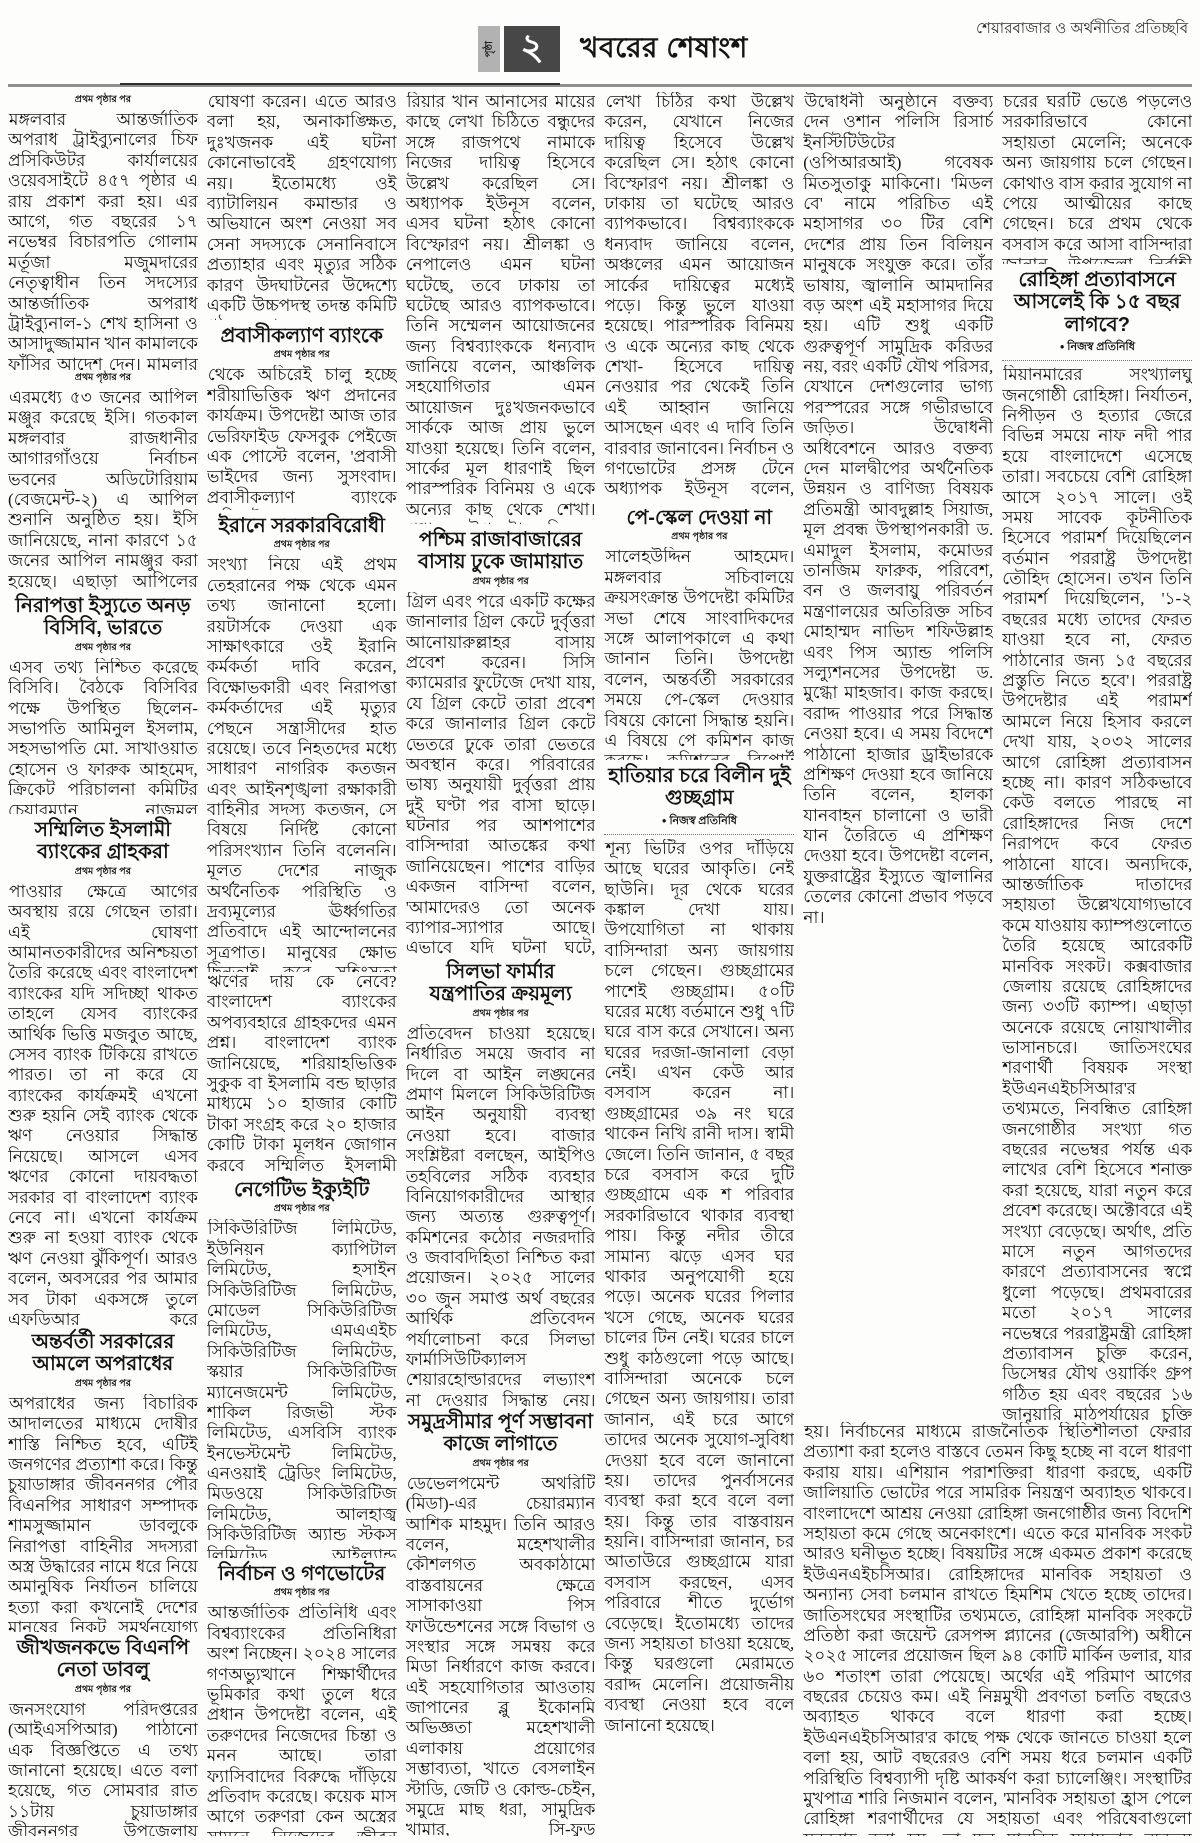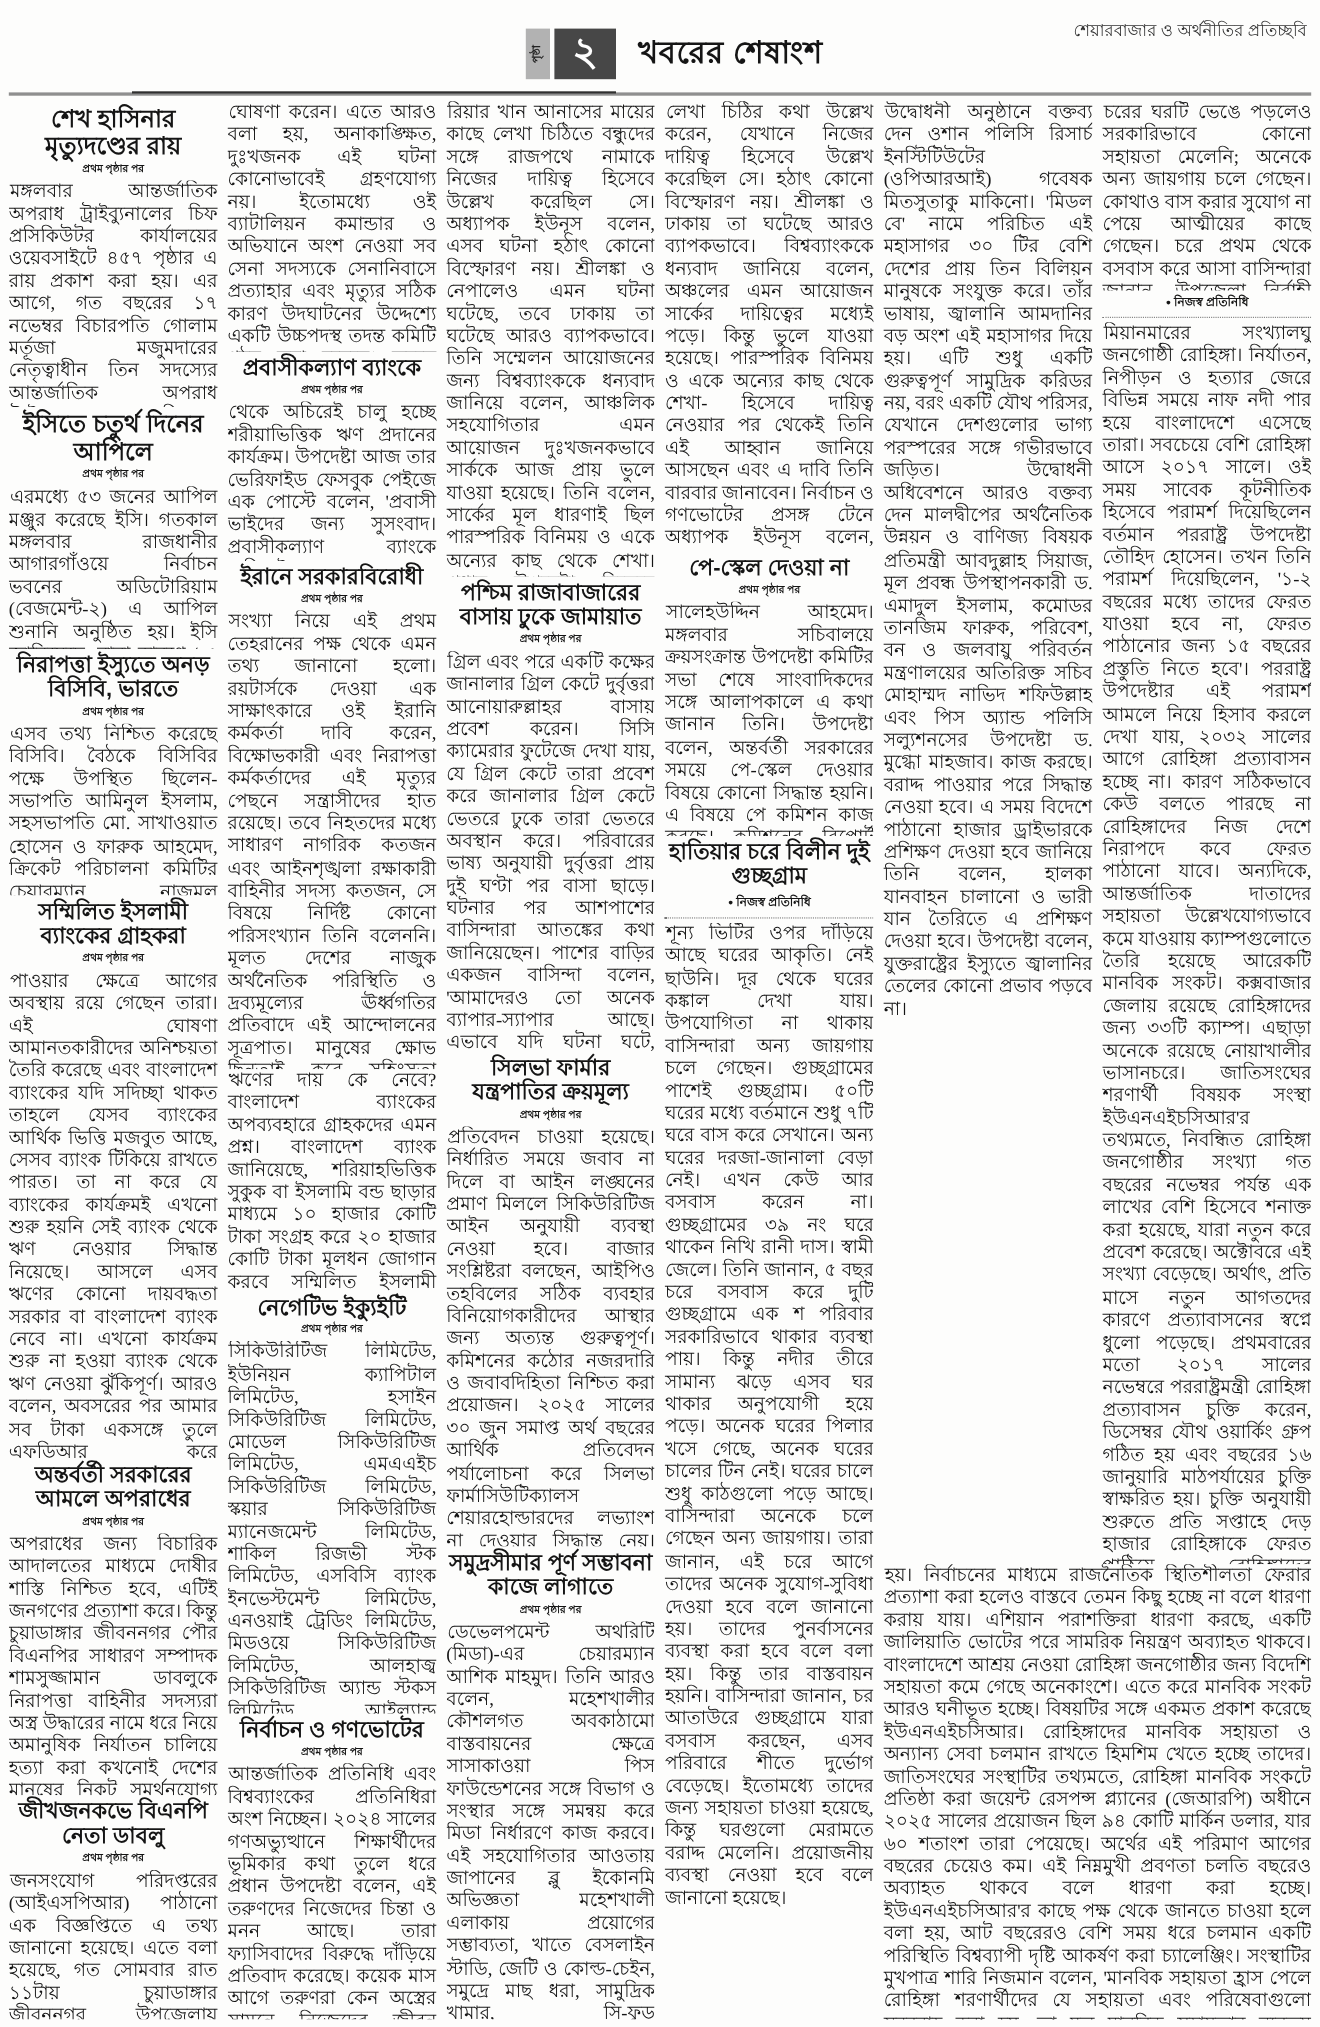--- a/index.html
+++ b/index.html
@@ -57,26 +57,24 @@
       <div class="masthead-tag">শেয়ারবাজার ও অর্থনীতির প্রতিচ্ছবি</div>
     </div>
   </div>
   <div class="hdr-rule"></div>
   <div class="hdr-rule-dark"></div>
 
   <div class="cols">
 
     <div class="col">
       <div class="blk" style="height:278px">
-        <div class="h-lg">শেখ হাসিনার মৃত্যুদণ্ডের রায়</div>
         <div class="contd">প্রথম পৃষ্ঠার পর</div>
         <div class="body">মঙ্গলবার আন্তর্জাতিক অপরাধ ট্রাইব্যুনালের চিফ প্রসিকিউটর কার্যালয়ের ওয়েবসাইটে ৪৫৭ পৃষ্ঠার এ রায় প্রকাশ করা হয়। এর আগে, গত বছরের ১৭ নভেম্বর বিচারপতি গোলাম মর্তূজা মজুমদারের নেতৃত্বাধীন তিন সদস্যের আন্তর্জাতিক অপরাধ ট্রাইব্যুনাল-১ শেখ হাসিনা ও আসাদুজ্জামান খান কামালকে ফাঁসির আদেশ দেন। মামলার কার্যক্রম অনুযায়ী, গত ১ জুন শেখ হাসিনার বিরুদ্ধে ট্রাইব্যুনালে আনুষ্ঠানিক অভিযোগ দাখিল করে প্রসিকিউশন। অভিযোগে তাদের বিরুদ্ধে মোট ৫টি অভিযোগ আনা হয়। পরে গত ১০ জুলাই এসব অভিযোগ গঠন করেন ট্রাইব্যুনাল। অভিযোগগুলোর মধ্যে রয়েছে- ১৪ জুলাই গণভবনে আয়োজিত সংবাদ সম্মেলনে শেখ হাসিনার উসকানিমূলক বক্তব্য প্রদান, হেলিকপ্টার, ড্রোন ও প্রাণঘাতী অস্ত্র ব্যবহার করে আন্দোলনকারীদের দমন ও নির্মূলের নির্দেশ দেওয়া, রংপুরে বেগম রোকেয়া বিশ্ববিদ্যালয়ের ছাত্র আবু সাঈদকে গুলি করে হত্যা, রাজধানীর চানখাঁরপুল এলাকায় ছয় আন্দোলনকারীকে গুলি করে হত্যা এবং আশুলিয়ায় ছয়জনকে পুড়িয়ে হত্যার অভিযোগ। সাজাপ্রাপ্তদের মধ্যে শেখ হাসিনা ও আসাদুজ্জামান খান কামাল পলাতক রয়েছেন। সাবেক আইজিপি মামুন এই মামলার একমাত্র গ্রেপ্তারকৃত আসামি। অভিযোগ গঠনের দিন তিনি গণঅভ্যুত্থানের সময় মানবতাবিরোধী অপরাধে জড়িত থাকার কথা স্বীকার করেন এবং রাজসাক্ষী হওয়ার আবেদন জানান।</div>
       </div>
       <div class="blk" style="height:220px">
-        <div class="h-lg">ইসিতে চতুর্থ দিনের আপিলে</div>
         <div class="contd">প্রথম পৃষ্ঠার পর</div>
         <div class="body">এরমধ্যে ৫৩ জনের আপিল মঞ্জুর করেছে ইসি। গতকাল মঙ্গলবার রাজধানীর আগারগাঁওয়ে নির্বাচন ভবনের অডিটোরিয়াম (বেজমেন্ট-২) এ আপিল শুনানি অনুষ্ঠিত হয়। ইসি জানিয়েছে, নানা কারণে ১৫ জনের আপিল নামঞ্জুর করা হয়েছে। এছাড়া আপিলের বিরুদ্ধে দুইটি আপিল নামঞ্জুর করা হয়েছে, তবে প্রার্থীদের মনোনয়ন বৈধ থাকবে। সেই হিসেবে মোট ১৭টি আপিল নামঞ্জুর করা হয়েছে। গতকাল সোমবার ইসিতে ১৪১ থেকে ২১০ নম্বর আপিলের শুনানি অনুষ্ঠিত হয়েছে। গত সোমবার ২১১ থেকে ২৮০ নম্বর আপিল শুনানি হয়েছে এবং গতকাল মঙ্গলবার ২৮১ থেকে ৩৫০ নম্বর আপিলের শুনানি অনুষ্ঠিত হবে। উল্লেখ্য, সংশোধিত তফসিলের নির্বাচন সময়সূচি অনুযায়ী, আপিল নিষ্পত্তি হবে ১০ থেকে ১৮ জানুয়ারি পর্যন্ত। প্রার্থিতা প্রত্যাহারের শেষ তারিখ ২০ জানুয়ারি। রিটার্নিং কর্মকর্তা চূড়ান্ত প্রার্থী তালিকা প্রকাশ করে প্রতীক বরাদ্দ করবেন ২১ জানুয়ারি। নির্বাচনী প্রচারণা শুরু হবে ২২ জানুয়ারি। প্রচার চালানো যাবে ১০ ফেব্রুয়ারি সকাল সাড়ে ৭টা পর্যন্ত। আর ভোটগ্রহণ অনুষ্ঠিত হবে ১২ ফেব্রুয়ারি বৃহস্পতিবার, সকাল সাড়ে ৭টা থেকে বিকেল সাড়ে ৪টা পর্যন্ত।</div>
       </div>
       <div class="blk" style="height:224px">
         <div class="h-md">নিরাপত্তা ইস্যুতে অনড় বিসিবি, ভারতে</div>
         <div class="contd">প্রথম পৃষ্ঠার পর</div>
         <div class="body">এসব তথ্য নিশ্চিত করেছে বিসিবি। বৈঠকে বিসিবির পক্ষে উপস্থিত ছিলেন- সভাপতি আমিনুল ইসলাম, সহসভাপতি মো. সাখাওয়াত হোসেন ও ফারুক আহমেদ, ক্রিকেট পরিচালনা কমিটির চেয়ারম্যান নাজমূল আবেদীন এবং প্রধান নির্বাহী কর্মকর্তা নিজাম উদ্দিন চৌধুরী। বিজ্ঞপ্তিতে বলা হয়, ভারতের বর্তমান নিরাপত্তা পরিস্থিতিতে জাতীয় দল পাঠানো ঝুঁকিপূর্ণ। এই মূল্যায়ন থেকেই আগের সিদ্ধান্তে অটল রয়েছে বোর্ড। সভায় আইসিসি বিসিবিকে সিদ্ধান্ত পুনর্বিবেচনার আহ্বান জানায় এবং জানায়, বিশ্বকাপের সূচি ইতোমধ্যে চূড়ান্ত করা হয়েছে। তবে এসব যুক্তির পরও নিজেদের অবস্থান থেকে সরে আসেনি বিসিবি। বাংলাদেশের পক্ষ থেকে স্পষ্ট করে জানানো হয়েছে, খেলোয়াড়, স্টাফ ও কর্মকর্তাদের নিরাপত্তা ও সুরক্ষাই সবচেয়ে বড় অগ্রাধিকার। সেই কারণেই ভারতের বাইরে কোনো নিরপেক্ষ ভেন্যুতে ম্যাচ আয়োজনের অনুরোধ পুনরায় জানানো হয়েছে। আলোচনার মাধ্যমে এই সংকটের সমাধান খুঁজে বের করতে সামনের দিনগুলোতে আইসিসি ও বিসিবির যোগাযোগ অব্যাহত থাকবে।</div>
       </div>
       <div class="blk" style="height:512px">
         <div class="h-md">সম্মিলিত ইসলামী ব্যাংকের গ্রাহকরা</div>
@@ -166,20 +164,21 @@
 
     <div class="col col-wide">
       <div class="pair-row" style="height:1330px">
         <div class="half blk">
           <div class="body">উদ্বোধনী অনুষ্ঠানে বক্তব্য দেন ওশান পলিসি রিসার্চ ইনস্টিটিউটের (ওপিআরআই) গবেষক মিতসুতাকু মাকিনো। 'মিডল বে' নামে পরিচিত এই মহাসাগর ৩০ টির বেশি দেশের প্রায় তিন বিলিয়ন মানুষকে সংযুক্ত করে। তাঁর ভাষায়, জ্বালানি আমদানির বড় অংশ এই মহাসাগর দিয়ে হয়। এটি শুধু একটি গুরুত্বপূর্ণ সামুদ্রিক করিডর নয়, বরং একটি যৌথ পরিসর, যেখানে দেশগুলোর ভাগ্য পরস্পরের সঙ্গে গভীরভাবে জড়িত। উদ্বোধনী অধিবেশনে আরও বক্তব্য দেন মালদ্বীপের অর্থনৈতিক উন্নয়ন ও বাণিজ্য বিষয়ক প্রতিমন্ত্রী আবদুল্লাহ সিয়াজ, মূল প্রবন্ধ উপস্থাপনকারী ড. এমাদুল ইসলাম, কমোডর তানজিম ফারুক, পরিবেশ, বন ও জলবায়ু পরিবর্তন মন্ত্রণালয়ের অতিরিক্ত সচিব মোহাম্মদ নাভিদ শফিউল্লাহ এবং পিস অ্যান্ড পলিসি সল্যুশনসের উপদেষ্টা ড. মুগ্ধো মাহজাব। কাজ করছে। বরাদ্দ পাওয়ার পরে সিদ্ধান্ত নেওয়া হবে। এ সময় বিদেশে পাঠানো হাজার ড্রাইভারকে প্রশিক্ষণ দেওয়া হবে জানিয়ে তিনি বলেন, হালকা যানবাহন চালানো ও ভারী যান তৈরিতে এ প্রশিক্ষণ দেওয়া হবে। উপদেষ্টা বলেন, যুক্তরাষ্ট্রের ইস্যুতে জ্বালানির তেলের কোনো প্রভাব পড়বে না।</div>
         </div>
         <div class="half blk">
           <div class="blk" style="height:172px">
             <div class="body">চরের ঘরটি ভেঙে পড়লেও সরকারিভাবে কোনো সহায়তা মেলেনি; অনেকে অন্য জায়গায় চলে গেছেন। কোথাও বাস করার সুযোগ না পেয়ে আত্মীয়ের কাছে গেছেন। চরে প্রথম থেকে বসবাস করে আসা বাসিন্দারা জানান, উপজেলা নির্বাহী কর্মকর্তার কার্যালয়ের উদ্যোগে ঘর নির্মাণ হয়। কিন্তু নিম্নমানের নির্মাণসামগ্রী ব্যবহার করায় ঘরগুলো ভেঙে পড়েছে। এ ছাড়া এসব পরিবারের জন্য বসানো নলকূপগুলো বিকল হয়ে যাওয়ায় খাবার পানির সংকট তৈরি হয়েছে। পুকুর খনন করা হলেও জোয়ারের পানিতে প্লাবিত হয়ে তা ব্যবহার অনুপযোগী। উপজেলা নির্বাহী কর্মকর্তা মো. আলাউদ্দিনকে জানালে তিনি বলেন, গুচ্ছগ্রামগুলোতে অনেক অসহায় মানুষ বসবাস করেন। শীতবস্ত্র, ত্রাণসহ বিভিন্ন সুযোগ-সুবিধা দেওয়া হয়েছে এবং জন্য একটি পুকুর খননের ব্যবস্থা করা হয়েছে। তবে ঘর মেরামতে কোনো বরাদ্দ দেওয়া হয়নি। বরাদ্দ পেলে প্রয়োজনীয় ব্যবস্থা নেওয়া হবে।</div>
           </div>
+          <div class="h-md">রোহিঙ্গা প্রত্যাবাসনে আসলেই কি ১৫ বছর লাগবে?</div>
           <div class="byline">
             <span class="dot">●</span>
             <span>নিজস্ব প্রতিনিধি</span>
           </div>
           <div class="body">মিয়ানমারের সংখ্যালঘু জনগোষ্ঠী রোহিঙ্গা। নির্যাতন, নিপীড়ন ও হত্যার জেরে বিভিন্ন সময়ে নাফ নদী পার হয়ে বাংলাদেশে এসেছে তারা। সবচেয়ে বেশি রোহিঙ্গা আসে ২০১৭ সালে। ওই সময় সাবেক কূটনীতিক হিসেবে পরামর্শ দিয়েছিলেন বর্তমান পররাষ্ট্র উপদেষ্টা তৌহিদ হোসেন। তখন তিনি পরামর্শ দিয়েছিলেন, '১-২ বছরের মধ্যে তাদের ফেরত যাওয়া হবে না, ফেরত পাঠানোর জন্য ১৫ বছরের প্রস্তুতি নিতে হবে'। পররাষ্ট্র উপদেষ্টার এই পরামর্শ আমলে নিয়ে হিসাব করলে দেখা যায়, ২০৩২ সালের আগে রোহিঙ্গা প্রত্যাবাসন হচ্ছে না। কারণ সঠিকভাবে কেউ বলতে পারছে না রোহিঙ্গাদের নিজ দেশে নিরাপদে কবে ফেরত পাঠানো যাবে। অন্যদিকে, আন্তর্জাতিক দাতাদের সহায়তা উল্লেখযোগ্যভাবে কমে যাওয়ায় ক্যাম্পগুলোতে তৈরি হয়েছে আরেকটি মানবিক সংকট। কক্সবাজার জেলায় রয়েছে রোহিঙ্গাদের জন্য ৩৩টি ক্যাম্প। এছাড়া অনেকে রয়েছে নোয়াখালীর ভাসানচরে। জাতিসংঘের শরণার্থী বিষয়ক সংস্থা ইউএনএইচসিআর'র তথ্যমতে, নিবন্ধিত রোহিঙ্গা জনগোষ্ঠীর সংখ্যা গত বছরের নভেম্বর পর্যন্ত এক লাখের বেশি হিসেবে শনাক্ত করা হয়েছে, যারা নতুন করে প্রবেশ করেছে। অক্টোবরে এই সংখ্যা বেড়েছে। অর্থাৎ, প্রতি মাসে নতুন আগতদের কারণে প্রত্যাবাসনের স্বপ্নে ধুলো পড়েছে। প্রথমবারের মতো ২০১৭ সালের নভেম্বরে পররাষ্ট্রমন্ত্রী রোহিঙ্গা প্রত্যাবাসন চুক্তি করেন, ডিসেম্বর যৌথ ওয়ার্কিং গ্রুপ গঠিত হয় এবং বছরের ১৬ জানুয়ারি মাঠপর্যায়ের চুক্তি স্বাক্ষরিত হয়। চুক্তি অনুযায়ী শুরুতে প্রতি সপ্তাহে দেড় হাজার রোহিঙ্গাকে ফেরত পাঠিয়ে রোহিঙ্গাদের প্রত্যাবাসন শেষ করার কথা। কিন্তু, সেই চুক্তি মোতাবেক কিছুই হয়নি; একজনকেও ফেরত পাঠানো যায়নি। মিয়ানমারের সামরিক সরকার তালিকা প্রকাশ করে পরিচয় যাচাই করলেও প্রত্যাবাসন আটকে আছে।</div>
         </div>
       </div>
       <div class="blk blk-fill">
         <div class="body">হয়। নির্বাচনের মাধ্যমে রাজনৈতিক স্থিতিশীলতা ফেরার প্রত্যাশা করা হলেও বাস্তবে তেমন কিছু হচ্ছে না বলে ধারণা করায় যায়। এশিয়ান পরাশক্তিরা ধারণা করছে, একটি জালিয়াতি ভোটের পরে সামরিক নিয়ন্ত্রণ অব্যাহত থাকবে। বাংলাদেশে আশ্রয় নেওয়া রোহিঙ্গা জনগোষ্ঠীর জন্য বিদেশি সহায়তা কমে গেছে অনেকাংশে। এতে করে মানবিক সংকট আরও ঘনীভূত হচ্ছে। বিষয়টির সঙ্গে একমত প্রকাশ করেছে ইউএনএইচসিআর। রোহিঙ্গাদের মানবিক সহায়তা ও অন্যান্য সেবা চলমান রাখতে হিমশিম খেতে হচ্ছে তাদের। জাতিসংঘের সংস্থাটির তথ্যমতে, রোহিঙ্গা মানবিক সংকটে প্রতিষ্ঠা করা জয়েন্ট রেসপন্স প্ল্যানের (জেআরপি) অধীনে ২০২৫ সালের প্রয়োজন ছিল ৯৪ কোটি মার্কিন ডলার, যার ৬০ শতাংশ তারা পেয়েছে। অর্থের এই পরিমাণ আগের বছরের চেয়েও কম। এই নিম্নমুখী প্রবণতা চলতি বছরেও অব্যাহত থাকবে বলে ধারণা করা হচ্ছে। ইউএনএইচসিআর'র কাছে পক্ষ থেকে জানতে চাওয়া হলে বলা হয়, আট বছরেরও বেশি সময় ধরে চলমান একটি পরিস্থিতি বিশ্বব্যাপী দৃষ্টি আকর্ষণ করা চ্যালেঞ্জিং। সংস্থাটির মুখপাত্র শারি নিজমান বলেন, 'মানবিক সহায়তা হ্রাস পেলে রোহিঙ্গা শরণার্থীদের যে সহায়তা এবং পরিষেবাগুলো সরবরাহ করা হয়, তা মূল মানবিক সহায়তার ন্যূনতম মানদণ্ডের নিচে নেমে যাওয়ার ঝুঁকিতে থাকে। রোহিঙ্গা শরণার্থীদের সহায়তানির্ভরতা মোকাবিলায় কিছু কার্যক্রম জীবন রক্ষাকারী না হলেও অপরিহার্য।' তিনি আরও বলেন, 'ক্যাম্পের অভ্যন্তরে শিক্ষা, দক্ষতা উন্নয়ন ও জীবিকার সুযোগের মাধ্যমে শরণার্থীদের আত্মনির্ভরতা বাড়ানোর জন্য চলমান প্রচেষ্টা প্রয়োজন। আমরা গভীরভাবে উদ্বিগ্ন, তাদের সহায়তার জন্য কাটছাঁট পরিবেশকে আরও খারাপ করবে, জীবনকে ঝুঁকির মধ্যে ফেলবে এবং শরণার্থী ও স্থানীয় সম্প্রদায় উভয়কেই অস্থিতিশীল করবে।' প্রত্যাবাসন প্রসঙ্গে শারি নিজমান বলেন, 'বর্তমানে বাংলাদেশে ১১ লাখ ৭৩ হাজার রোহিঙ্গা শরণার্থী রয়েছেন, যার মধ্যে প্রায় এক লাখ ৪০ হাজার এমন আছেন যারা ২০২৪ সালে নতুন করে লড়াই, সহিংসতা ও নিপীড়নের কারণে পালিয়ে এসেছে। মিয়ানমারের বর্তমান পরিস্থিতি বাংলাদেশ থেকে শরণার্থীদের নিরাপদ, মর্যাদাপূর্ণ ও টেকসই উপায়ে স্বেচ্ছায় প্রত্যাবাসনের জন্য অনুকূল নয়। রাখাইন রাজ্যের মানবিক পরিস্থিতি এখনও ভয়াবহ।'</div>
       </div>

